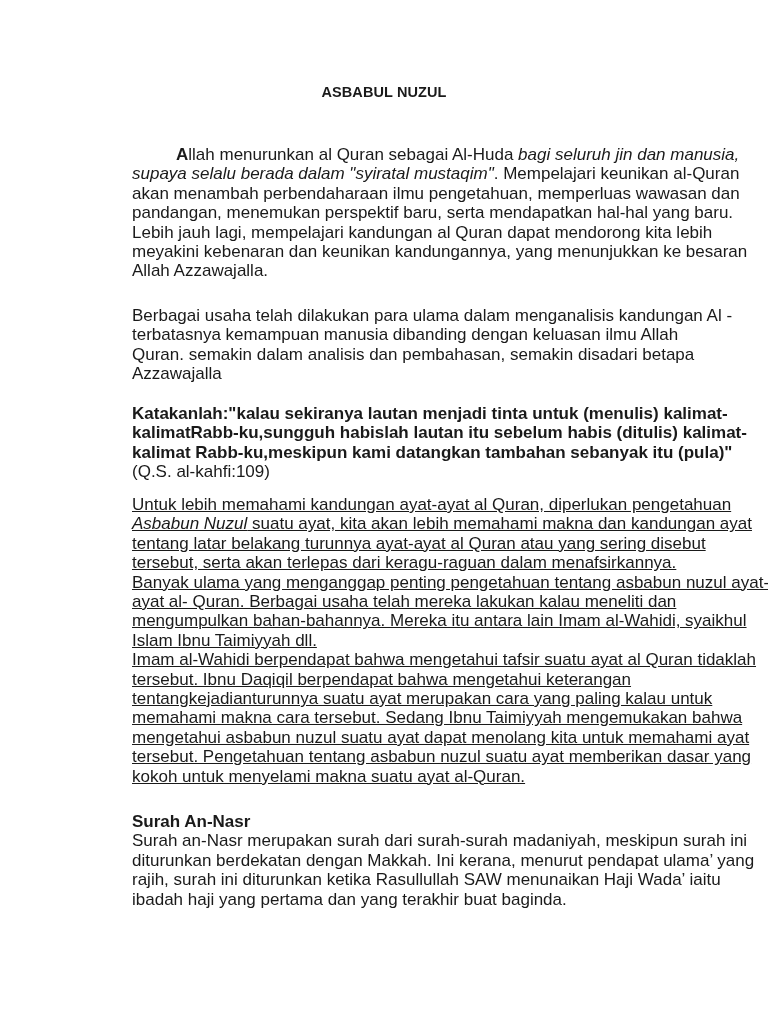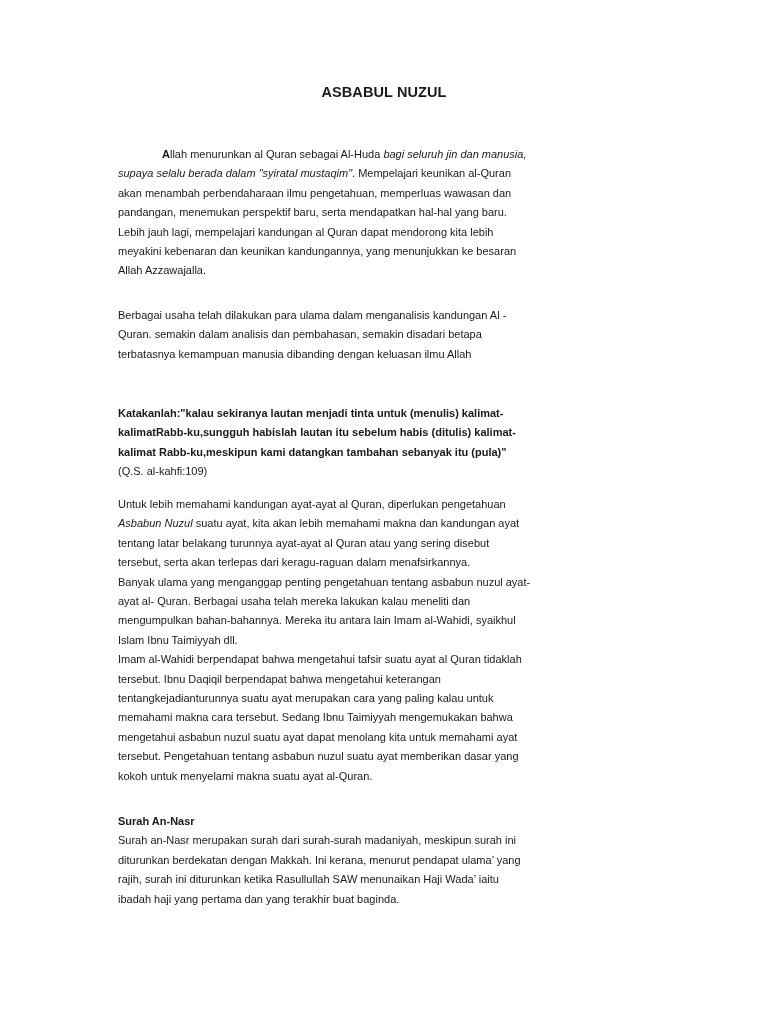--- a/index.html
+++ b/index.html
@@ -1,21 +1,21 @@
 <!DOCTYPE html>
 <html><head>
 <meta charset="utf-8">
 <style>
   html, body { margin: 0; padding: 0; background: #ffffff; }
   body { width: 768px; height: 1024px; overflow: hidden; position: relative;
          font-family: "Liberation Sans", sans-serif; color: #1a1a1a; }
   .page { position: absolute; left: 0; top: 0; width: 768px; height: 1024px; background: #ffffff; }
   .title { position: absolute; top: 84px; left: 0; width: 768px; text-align: center;
            font-weight: bold; font-size: 14.5px; letter-spacing: 0.1px; }
-  .block { position: absolute; left: 118px; width: 540px; font-size: 11px; line-height: 19.4px; }
+  .block { position: absolute; left: 132px; width: 540px; font-size: 17px; line-height: 19.4px; }
   .line { display: block; white-space: nowrap; }
   .indent { padding-left: 44px; }
   .b { font-weight: bold; }
   .i { font-style: italic; }
 </style>
 </head>
 <body>
 
 <div class="page">
 
@@ -26,32 +26,33 @@
     <span class="line"><span class="i">supaya selalu berada dalam "syiratal mustaqim"</span><span>. Mempelajari keunikan al-Quran</span></span>
     <span class="line">akan menambah perbendaharaan ilmu pengetahuan, memperluas wawasan dan</span>
     <span class="line">pandangan, menemukan perspektif baru, serta mendapatkan hal-hal yang baru.</span>
     <span class="line">Lebih jauh lagi, mempelajari kandungan al Quran dapat mendorong kita lebih</span>
     <span class="line">meyakini kebenaran dan keunikan kandungannya, yang menunjukkan ke besaran</span>
     <span class="line">Allah Azzawajalla.</span>
   </div>
 
   <div class="block" style="top:306px;">
     <span class="line">Berbagai usaha telah dilakukan para ulama dalam menganalisis kandungan Al -</span>
+    <span class="line">terbatasnya kemampuan manusia dibanding dengan keluasan ilmu Allah</span>
     <span class="line">Quran. semakin dalam analisis dan pembahasan, semakin disadari betapa</span>
-    <span class="line">terbatasnya kemampuan manusia dibanding dengan keluasan ilmu Allah</span>
+    <span class="line">Azzawajalla</span>
   </div>
 
   <div class="block" style="top:404px;">
     <span class="line b">Katakanlah:"kalau sekiranya lautan menjadi tinta untuk (menulis) kalimat-</span>
     <span class="line b">kalimatRabb-ku,sungguh habislah lautan itu sebelum habis (ditulis) kalimat-</span>
     <span class="line b">kalimat Rabb-ku,meskipun kami datangkan tambahan sebanyak itu (pula)"</span>
     <span class="line">(Q.S. al-kahfi:109)</span>
   </div>
 
-  <div class="block" style="top:495px;">
+  <div class="block" style="top:495px;text-decoration:underline;">
     <span class="line">Untuk lebih memahami kandungan ayat-ayat al Quran, diperlukan pengetahuan</span>
     <span class="line"><span class="i">Asbabun Nuzul</span><span> suatu ayat, kita akan lebih memahami makna dan kandungan ayat</span></span>
     <span class="line">tentang latar belakang turunnya ayat-ayat al Quran atau yang sering disebut</span>
     <span class="line">tersebut, serta akan terlepas dari keragu-raguan dalam menafsirkannya.</span>
     <span class="line">Banyak ulama yang menganggap penting pengetahuan tentang asbabun nuzul ayat-</span>
     <span class="line">ayat al- Quran. Berbagai usaha telah mereka lakukan kalau meneliti dan</span>
     <span class="line">mengumpulkan bahan-bahannya. Mereka itu antara lain Imam al-Wahidi, syaikhul</span>
     <span class="line">Islam Ibnu Taimiyyah dll.</span>
     <span class="line">Imam al-Wahidi berpendapat bahwa mengetahui tafsir suatu ayat al Quran tidaklah</span>
     <span class="line">tersebut. Ibnu Daqiqil berpendapat bahwa mengetahui keterangan</span>

